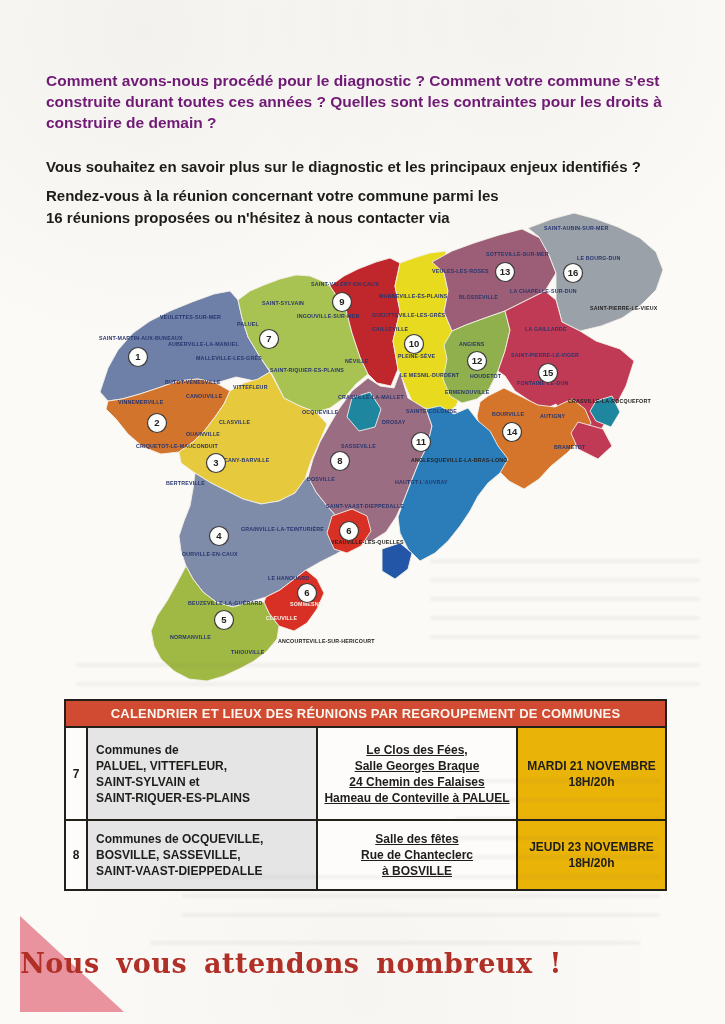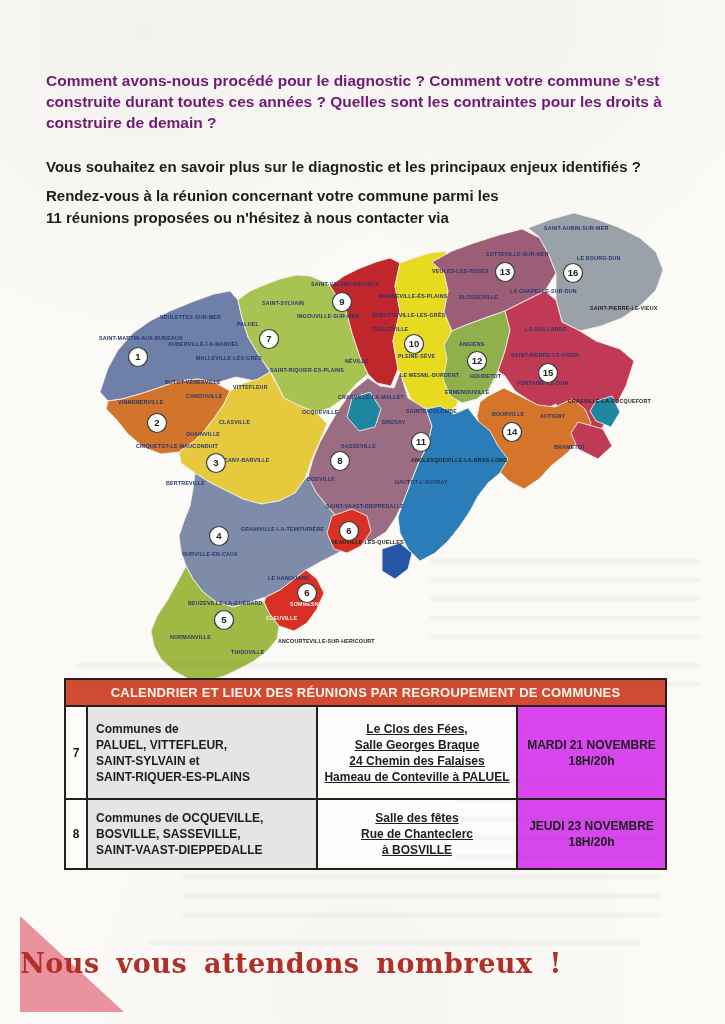--- a/index.html
+++ b/index.html
@@ -24,32 +24,32 @@
   svg text.mlabel{font-family:"Liberation Sans",sans-serif;font-size:5.3px;
     font-weight:bold;letter-spacing:.2px;}
   svg text.navy{fill:#27356e;}
   svg text.black{fill:#232323;}
   svg text.white{fill:#f6f2ea;}
   svg .zone{stroke:#f3efe7;stroke-width:.9;stroke-linejoin:round;}
   svg .numcirc{fill:#fdfdfb;stroke:#3a3a3a;stroke-width:1.2;}
   svg text.numtxt{font-family:"Liberation Sans",sans-serif;font-size:9.5px;
     font-weight:bold;fill:#222;text-anchor:middle;}
   
-  .cal-table{position:absolute;left:64px;top:678px;border-collapse:collapse;
+  .cal-table{position:absolute;left:64px;top:699px;border-collapse:collapse;
     table-layout:fixed;width:601px;}
   .cal-table td,.cal-table th{border:2px solid #222018;vertical-align:middle;
     font-weight:bold;overflow:hidden;}
   .t-title{background:#d14b33;color:#fdf6ee;font-size:13px;letter-spacing:.2px;
     text-align:center;height:23px;}
   .t-head{background:#ee8e35;color:#3a2517;font-size:12.5px;text-align:center;
     height:39px;line-height:15px;}
   .t-num{text-align:center;font-size:12px;background:#fdfcfa;}
   .t-communes{font-size:12px;line-height:16px;padding:6px 8px;background:#e5e5e5;}
   .t-lieu{font-size:12px;line-height:16px;text-align:center;background:#fdfcfa;text-decoration:underline;}
-  .t-date{font-size:12px;line-height:16px;text-align:center;background:#d946ef;}
+  .t-date{font-size:12px;line-height:16px;text-align:center;background:#eab308;}
   .row7{height:93px;} .row8{height:70px;}
   
   .footer{position:absolute;left:0;top:948px;width:582px;text-align:center;
     font-family:"DejaVu Serif","Liberation Serif",serif;font-weight:bold;
     font-size:27px;color:#b03028;word-spacing:7px;letter-spacing:.5px;}
   .pink-triangle{position:absolute;left:20px;top:916px;width:104px;height:96px;
     background:#e8939d;clip-path:polygon(0 0,0 100%,100% 100%);}
   
   .ghost{position:absolute;opacity:.055;filter:blur(1px);pointer-events:none;
     background:repeating-linear-gradient(to bottom,transparent 0 11px,#56524c 11px 15px,transparent 15px 19px);}
@@ -62,21 +62,21 @@
 </head>
 <body>
 
 <div class="page">
 
   <p class="intro-red">Comment avons-nous procédé pour le diagnostic ? Comment votre commune s'est construite durant toutes ces années ? Quelles sont les contraintes pour les droits à construire de demain ?</p>
   <div class="b-line" style="top:158px;">Vous souhaitez en savoir plus sur le diagnostic et les principaux enjeux identifiés ?</div>
 
   <div class="rdv">
     <div>Rendez-vous à la réunion concernant votre commune parmi les</div>
-    <div>11 réunions proposées ou n'hésitez à nous contacter via</div>
+    <div>16 réunions proposées ou n'hésitez à nous contacter via</div>
   </div>
 
   <div class="map-wrap">
     <svg id="mapsvg" width="588" height="478" viewBox="88 210 588 478">
 
       <polygon class="zone" fill="#6e7fa8" points="100,392 108,368 118,350 133,333 150,321 170,311 192,302 214,294 230,291 238,300 242,318 248,337 260,357 270,372 255,381 236,377 216,383 198,379 178,381 158,388 140,394 122,399 108,401"></polygon>
 
       <polygon class="zone" fill="#d2742c" points="108,401 122,399 140,394 158,388 178,381 198,379 216,383 230,391 224,404 215,417 205,430 193,442 179,452 161,454 143,447 128,434 116,419 106,409"></polygon>
 
       <polygon class="zone" fill="#e6c93c" points="230,391 244,383 258,379 270,372 284,398 300,406 316,412 327,424 319,443 311,461 305,479 295,493 279,501 261,504 243,499 227,491 211,483 195,473 181,463 179,452 193,442 205,430 215,417 224,404"></polygon>

